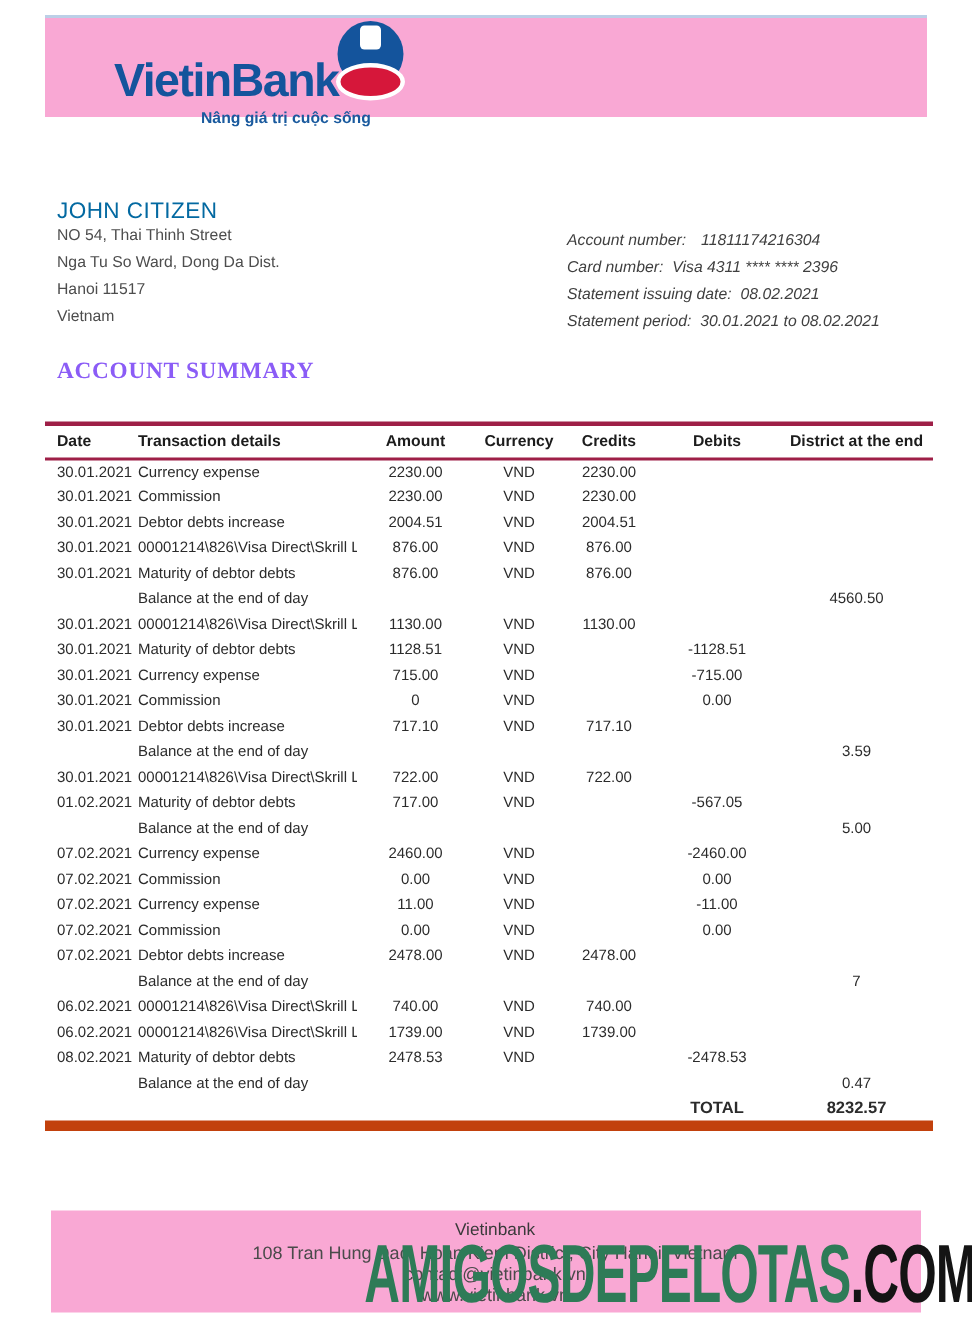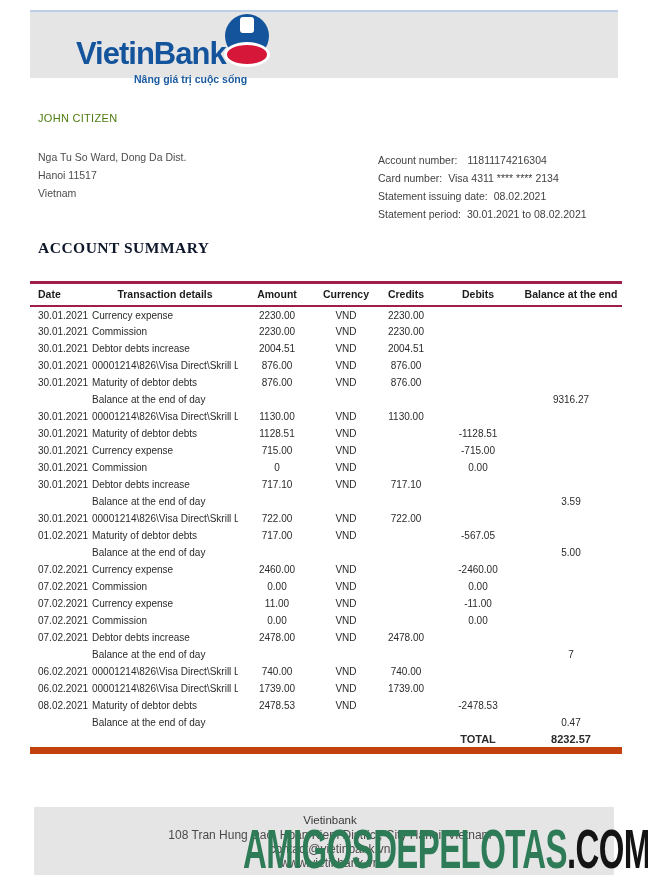--- a/index.html
+++ b/index.html
@@ -1,53 +1,53 @@
 <!DOCTYPE html>
 <html><head>
 <meta charset="utf-8">
 <style>
   * { margin:0; padding:0; box-sizing:border-box; }
   body { background:#ffffff; font-family:"Liberation Sans","DejaVu Sans",sans-serif; }
   .page { position:relative; width:648px; height:894px; background:#ffffff; overflow:hidden; }
 
   
-  .band { background:#e5e5e5;padding-left:12px; }
+  .band { background:#f9a8d4;padding-left:12px; }
   .header-band { position:absolute; left:30px; top:10px; width:588px; height:68px; border-top:2px solid #bccfe7; }
   .logo-text { position:absolute; left:46px; top:24px; font-size:31px; font-weight:bold; color:#14549C; letter-spacing:-1px; }
   .tagline { position:absolute; left:104px; top:61px; font-size:10.5px; font-weight:600; color:#1A5A9E; }
 
   
   .emblem { position:absolute; left:193px; top:2px; width:48px; height:54px; }
   .emblem .disc { position:absolute; left:2px; top:0; width:44px; height:44px; border-radius:50%; background:#14549C; }
   .emblem .hole { position:absolute; left:17px; top:3px; width:14px; height:16px; border-radius:3px; background:#ffffff; }
   .emblem .coin { position:absolute; left:1px; top:28px; width:46px; height:25px; border-radius:50%; background:#D6173A; border:3px solid #ffffff; }
 
   
-  .customer-name { position:absolute; left:38px; top:112px; font-size:11px; color:#4d7c0f; letter-spacing:0.3px; }
+  .customer-name { position:absolute; left:38px; top:132px; font-size:15px; color:#0369a1; letter-spacing:0.3px; }
   .customer-address { position:absolute; left:38px; top:148px; font-size:10.5px; color:#4d4d4d; line-height:18px; }
-  .account-info { position:absolute; left:378px; top:151px; font-size:10.5px; color:#3f3f3f; line-height:18px; }
+  .account-info { position:absolute; left:378px; top:151px; font-size:10.5px; color:#3f3f3f; line-height:18px;font-style:italic; }
   .account-info .val { margin-left:6px; }
 
   
   .section-title { position:absolute; left:38px; top:239px; font-family:"Liberation Serif","DejaVu Serif",serif;
-                   font-size:15.5px; font-weight:bold; color:#0f172a; letter-spacing:0.5px; }
+                   font-size:15.5px; font-weight:bold; color:#8b5cf6; letter-spacing:0.5px; }
 
   
   .stmt-table { position:absolute; left:30px; top:281px; width:592px; border-collapse:collapse; table-layout:fixed; }
   .stmt-table col.c-date     { width:62px; }
   .stmt-table col.c-details  { width:146px; }
   .stmt-table col.c-amount   { width:78px; }
   .stmt-table col.c-currency { width:60px; }
   .stmt-table col.c-credits  { width:60px; }
   .stmt-table col.c-debits   { width:84px; }
   .stmt-table col.c-balance  { width:102px; }
   .stmt-table th { font-size:10.5px; font-weight:bold; color:#1c1c1c; text-align:center;
                    border-top:3px solid #9E1F47; border-bottom:2px solid #9E1F47; padding:4px 0 5px; }
   .stmt-table th.col-date { text-align:left; padding-left:8px; }
-  .stmt-table th.col-details { text-align:center; }
+  .stmt-table th.col-details { text-align:left; }
   .stmt-table td { font-size:10px; color:#2b2b2b; height:17px; text-align:center; vertical-align:middle; overflow:hidden; white-space:nowrap; }
   .stmt-table td.col-date { text-align:left; padding-left:8px; }
   .stmt-table td.col-details { text-align:left; }
   .stmt-table .total-row td { font-weight:bold; font-size:11px; height:19px; border-bottom:7px solid #c2410c; }
 
   
   .footer-band { position:absolute; left:34px; top:807px; width:580px; height:68px; text-align:center; padding-top:5px; }
   .footer-bank { font-size:11.5px; color:#3a3a3a; line-height:16px; }
   .footer-line { font-size:12px; color:#4a4a4a; line-height:14px; }
 
@@ -67,31 +67,32 @@
     <div class="emblem">
       <div class="disc"></div>
       <div class="hole"></div>
       <div class="coin"></div>
     </div>
     <span class="tagline">Nâng giá trị cuộc sống</span>
   </div>
 
   <div class="customer-name">JOHN CITIZEN</div>
   <div class="customer-address">
+    <div>NO 54, Thai Thinh Street</div>
     <div>Nga Tu So Ward, Dong Da Dist.</div>
     <div>Hanoi 11517</div>
     <div>Vietnam</div>
   </div>
 
   <div class="account-info">
     <div>
       <span>Account number:</span><span class="val" style="margin-left:10px;">11811174216304</span>
     </div>
     <div>
-      <span>Card number:</span><span class="val">Visa 4311 **** **** 2134</span>
+      <span>Card number:</span><span class="val">Visa 4311 **** **** 2396</span>
     </div>
     <div>
       <span>Statement issuing date:</span><span class="val">08.02.2021</span>
     </div>
     <div>
       <span>Statement period:</span><span class="val">30.01.2021 to 08.02.2021</span>
     </div>
   </div>
 
   <div class="section-title">ACCOUNT SUMMARY</div>
@@ -107,21 +108,21 @@
         <col class="c-balance">
     </colgroup>
     <thead>
       <tr>
         <th class="col-date">Date</th>
         <th class="col-details">Transaction details</th>
         <th>Amount</th>
         <th>Currency</th>
         <th>Credits</th>
         <th>Debits</th>
-        <th>Balance at the end</th>
+        <th>District at the end</th>
       </tr>
     </thead>
     <tbody>
         <tr>
           <td class="col-date">30.01.2021</td>
           <td class="col-details">Currency expense</td>
           <td class="col-amount">2230.00</td>
           <td class="col-currency">VND</td>
           <td class="col-credits">2230.00</td>
           <td class="col-debits"></td>
@@ -163,21 +164,21 @@
           <td class="col-debits"></td>
           <td class="col-balance"></td>
         </tr>
         <tr>
           <td class="col-date"></td>
           <td class="col-details">Balance at the end of day</td>
           <td class="col-amount"></td>
           <td class="col-currency"></td>
           <td class="col-credits"></td>
           <td class="col-debits"></td>
-          <td class="col-balance">9316.27</td>
+          <td class="col-balance">4560.50</td>
         </tr>
         <tr>
           <td class="col-date">30.01.2021</td>
           <td class="col-details">00001214\826\Visa Direct\Skrill Ltd</td>
           <td class="col-amount">1130.00</td>
           <td class="col-currency">VND</td>
           <td class="col-credits">1130.00</td>
           <td class="col-debits"></td>
           <td class="col-balance"></td>
         </tr>

